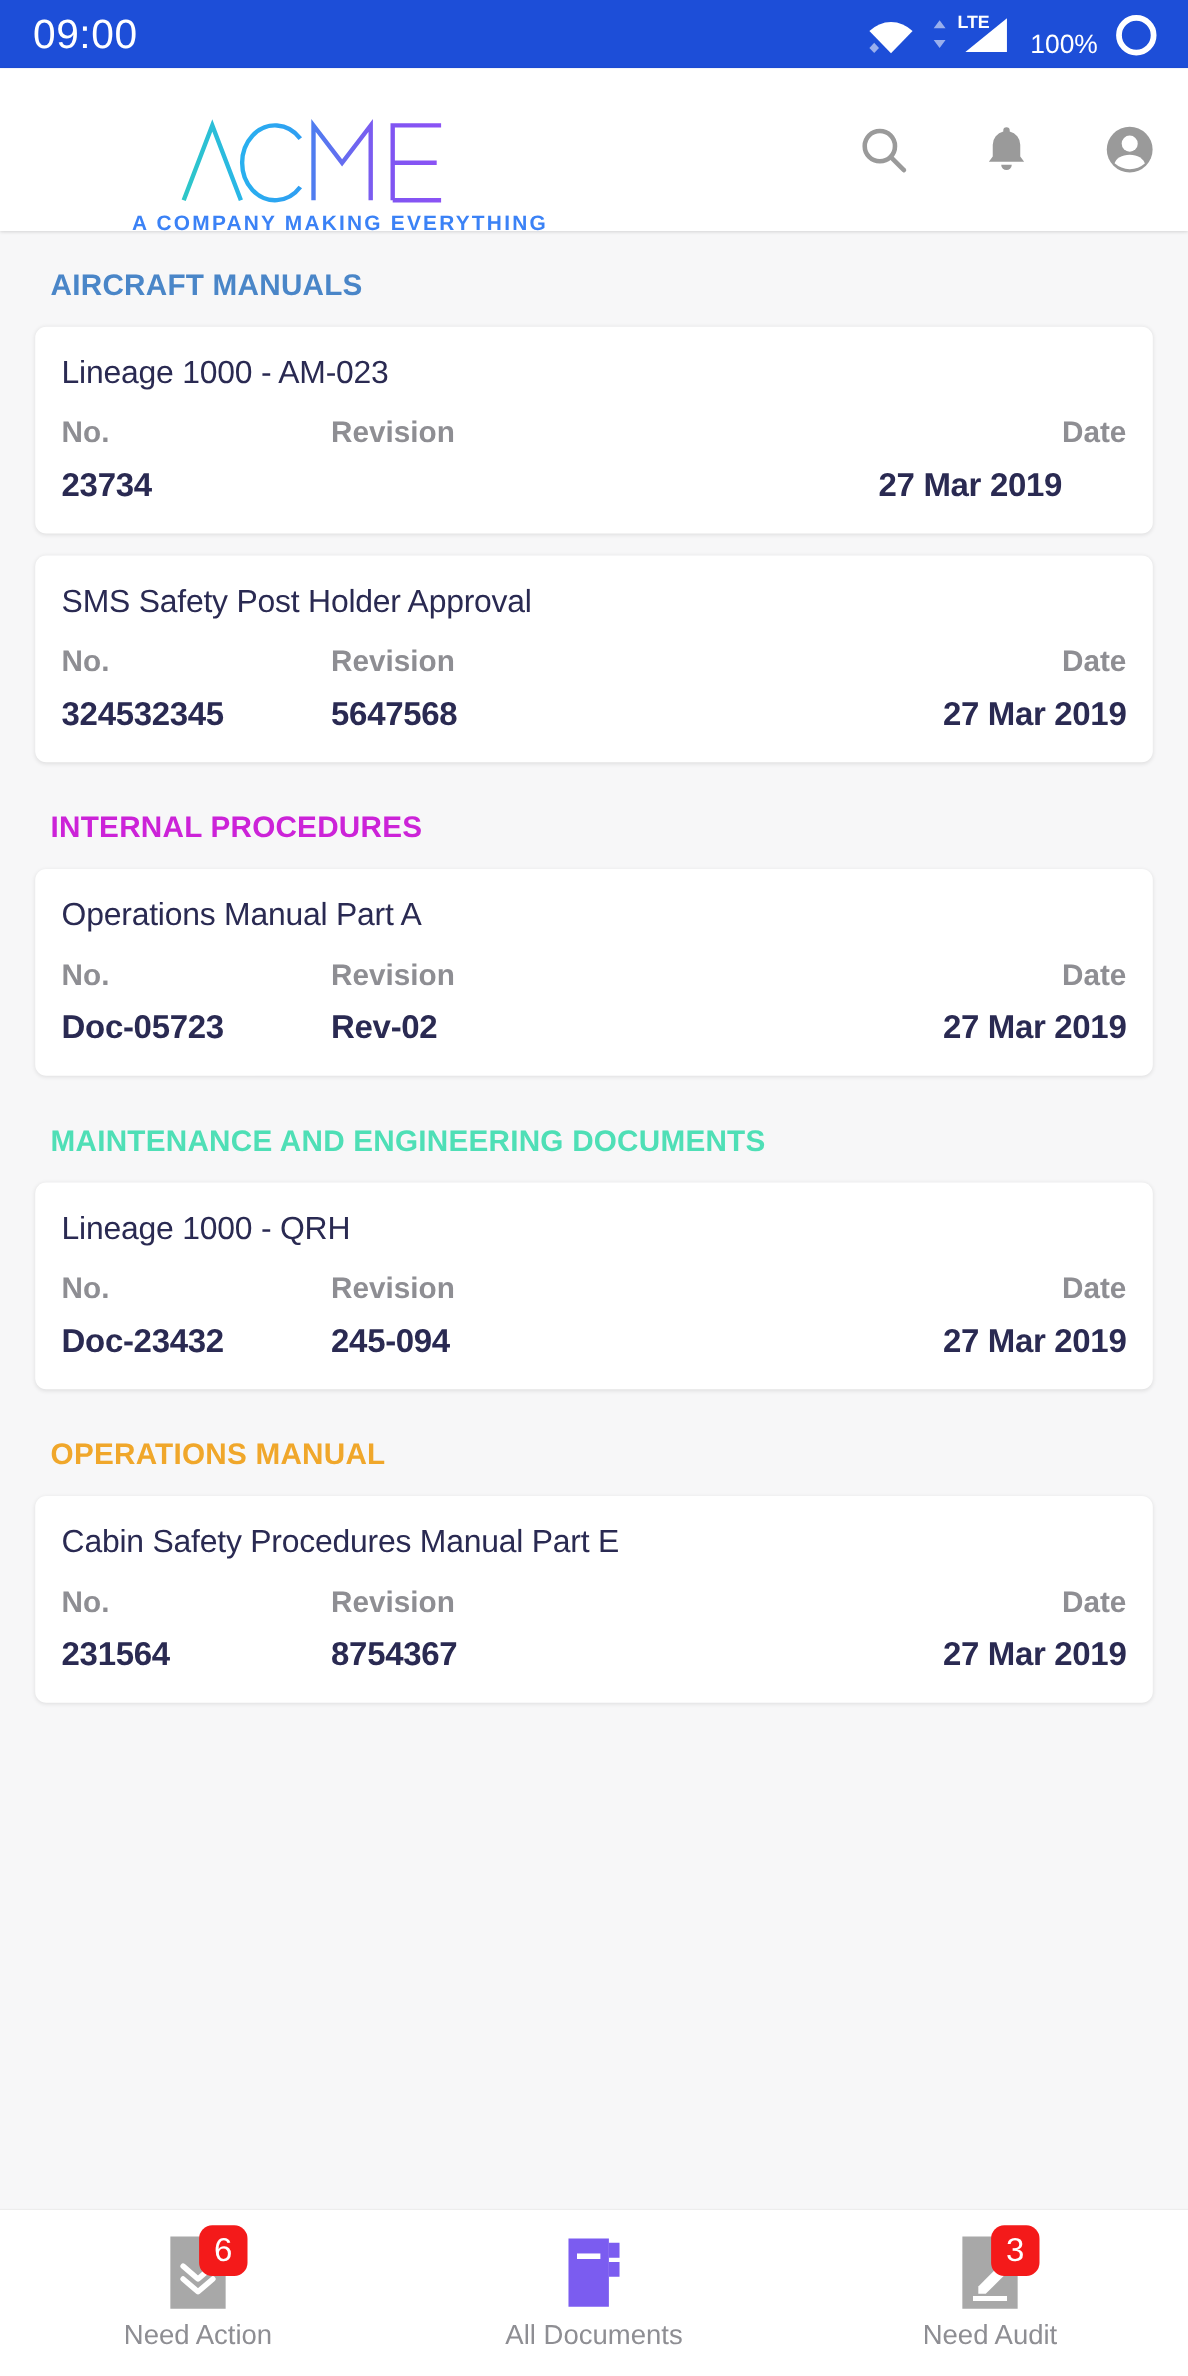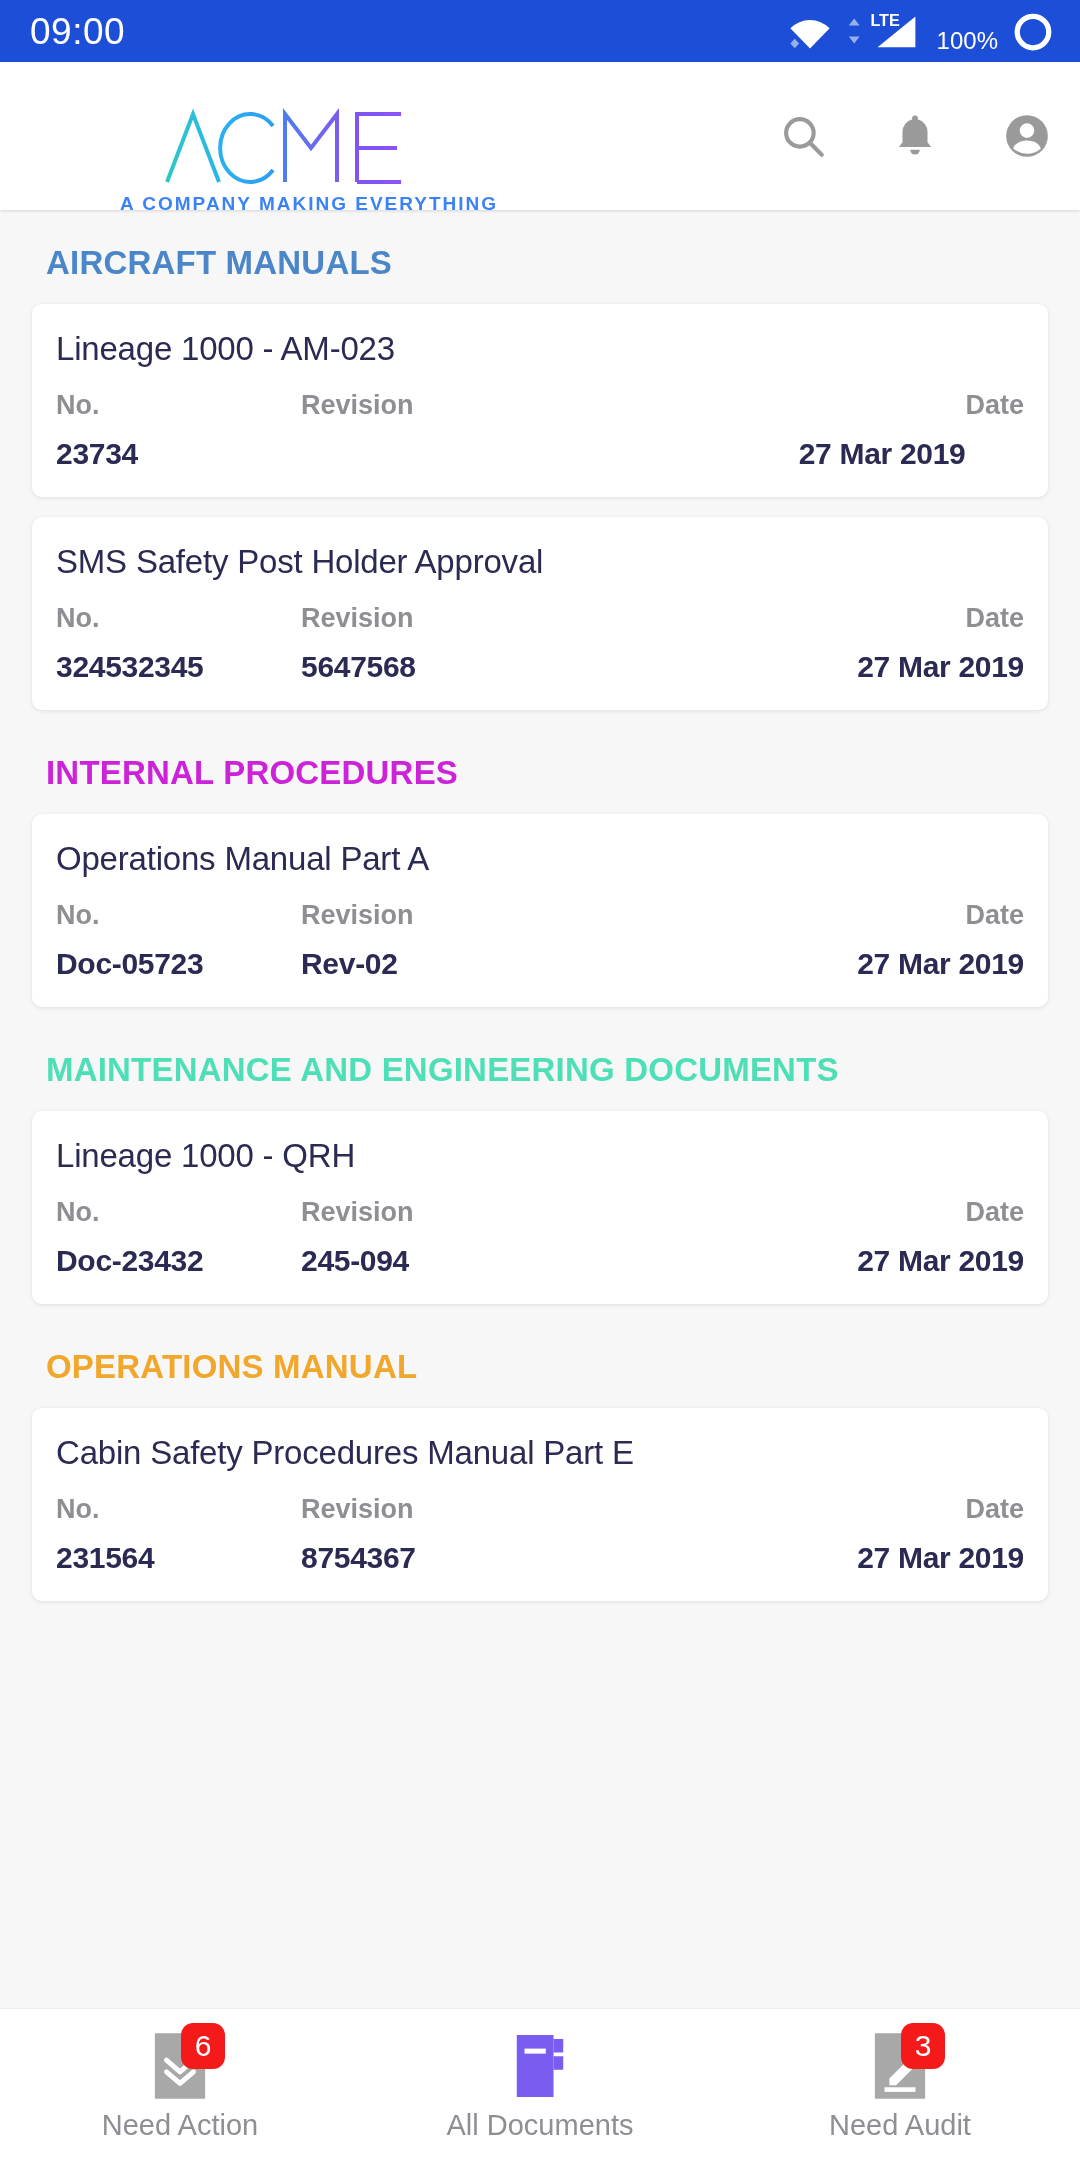--- a/index.html
+++ b/index.html
@@ -37,32 +37,32 @@
   .appbar-actions{
     position:absolute; right:28px; top:0; height:148px;
     display:flex; align-items:center; gap:62px;
   }
   .appbar-actions .ico{ width:50px; height:50px; display:block; }
   .appbar-actions svg{ display:block; fill:#9a9a9a; }
 
   
   .content{ flex:1 1 auto; overflow:hidden; padding-top:34px; background:#f7f7f8; }
   .section-title{
-    font-size:33px; font-weight:700; letter-spacing:.2px;
+    font-size:27px; font-weight:700; letter-spacing:.2px;
     margin:0 0 22px 46px;
   }
   .section + .section{ margin-top:44px; }
 
   .card{
     background:#ffffff; margin:0 32px 20px 32px;
     border-radius:10px; padding:26px 24px 26px 24px;
     box-shadow:0 1px 4px rgba(0,0,0,.10);
   }
   .card-title{
-    font-size:33px; color:#2a2a52; font-weight:400;
+    font-size:29px; color:#2a2a52; font-weight:400;
     margin-bottom:22px; letter-spacing:-.2px; white-space:nowrap;
   }
   .grid{ display:grid; grid-template-columns:245px 1fr auto; row-gap:16px; }
   .lbl{ font-size:27px; color:#8e8e93; font-weight:700; }
   .val{ font-size:30px; color:#2a2a52; font-weight:700; letter-spacing:-.3px; }
   .col-date{ text-align:left; }
   .grid .lbl.col-date, .grid .val.col-date{ justify-self:end; text-align:right; white-space:nowrap; }
 
   
   .bottomnav{
@@ -76,21 +76,21 @@
   }
   .navicon{ position:relative; width:78px; height:78px; display:flex; align-items:center; justify-content:center; }
   .navicon svg{ display:block; }
   .badge{
     position:absolute; top:-4px; left:40px;
     min-width:44px; height:46px; background:#f41a1a; color:#fff;
     border-radius:12px; font-size:30px; font-weight:400;
     display:flex; align-items:center; justify-content:center;
     padding:0 8px; line-height:1;
   }
-  .navlabel{ font-size:29px; color:#8e8e93; margin-top:4px; }
+  .navlabel{ font-size:25px; color:#8e8e93; margin-top:4px; }
 </style>
 </head>
 <body>
 
 <div id="app">
 
   <div class="statusbar">
     <div class="status-clock">09:00</div>
     <div class="status-right">
       <span>

